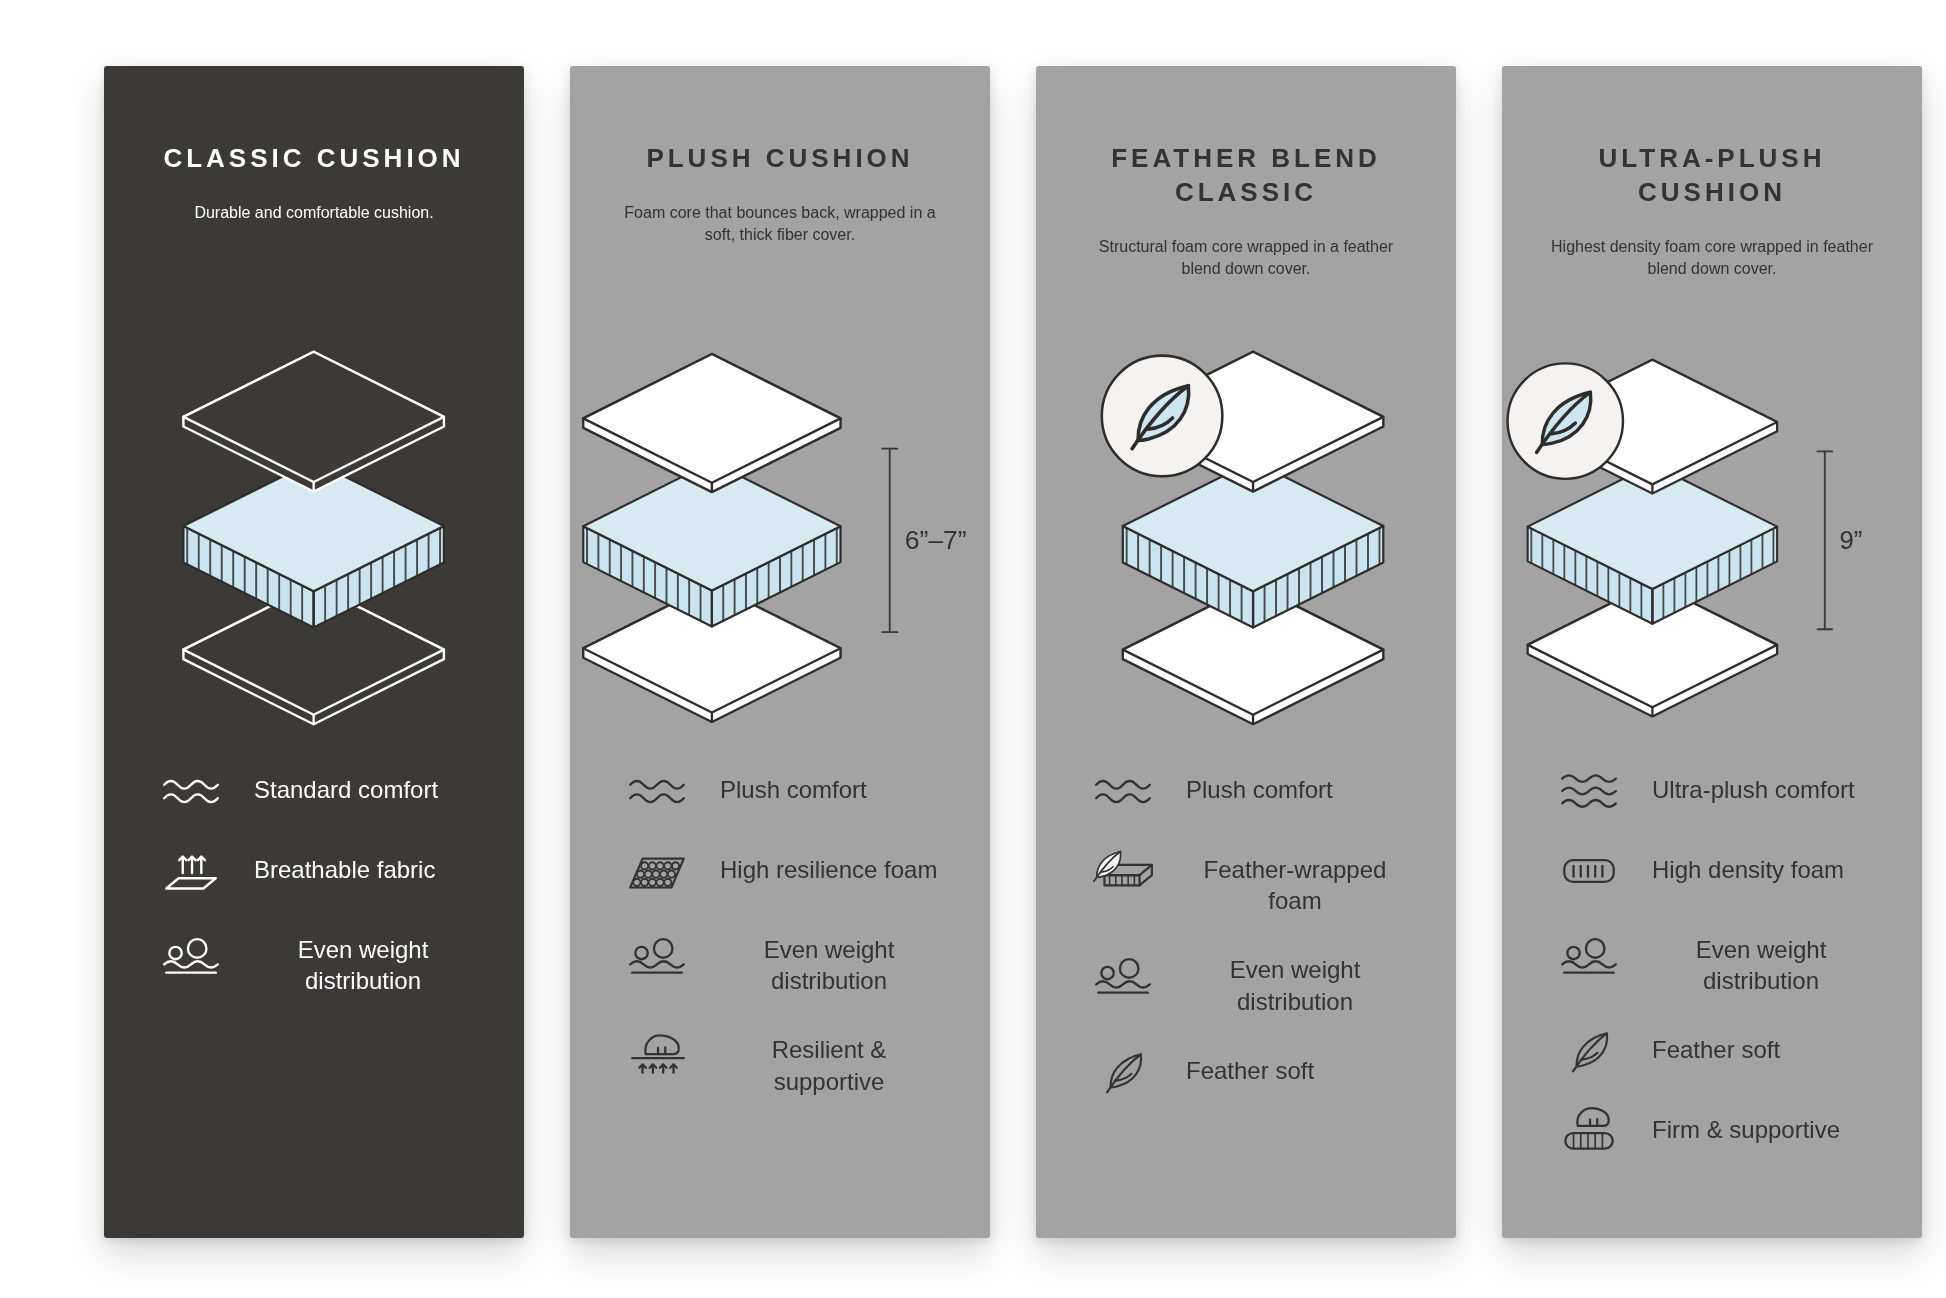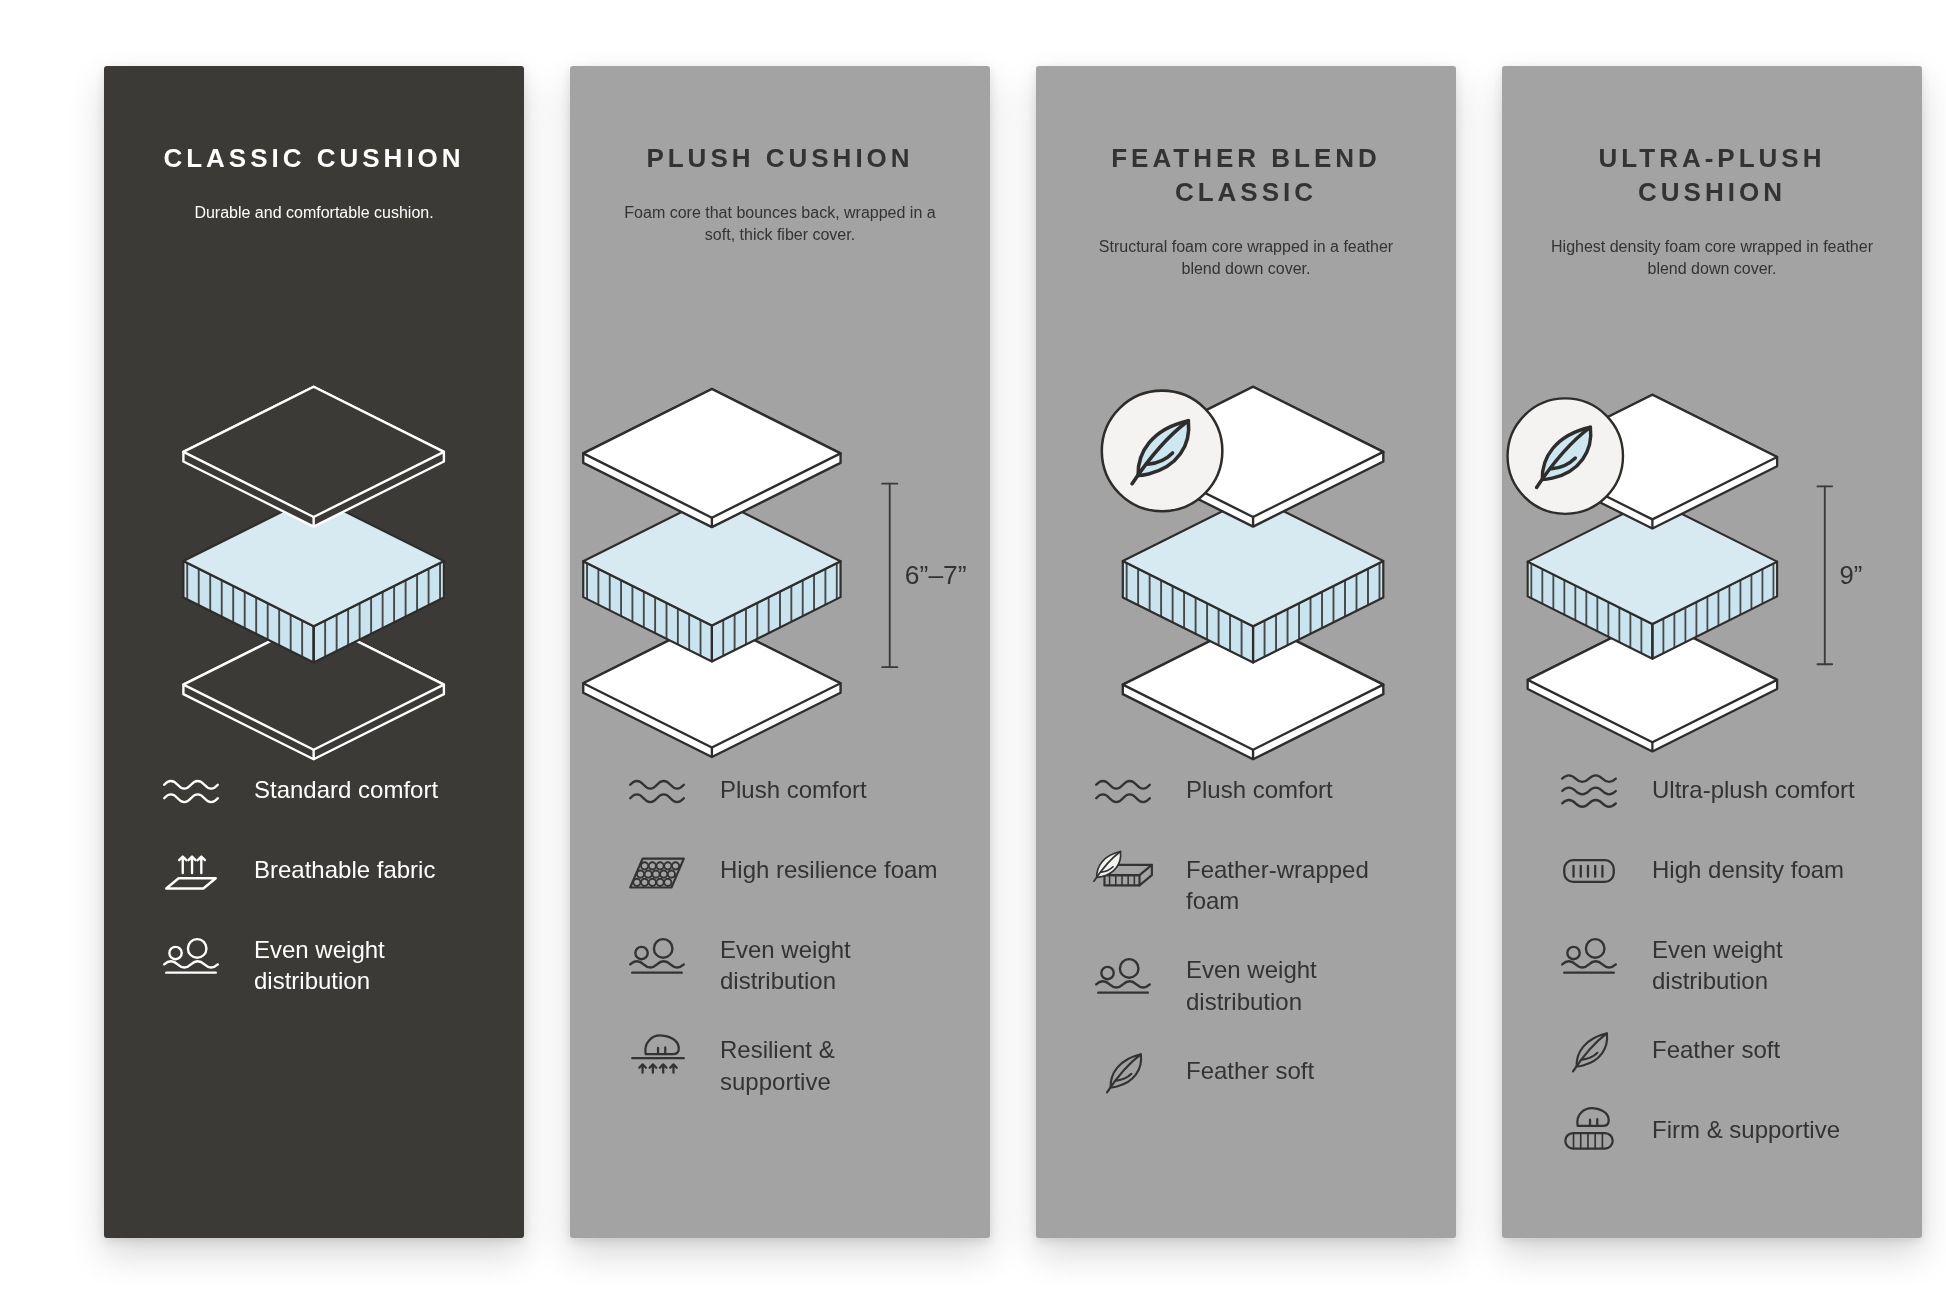--- a/index.html
+++ b/index.html
@@ -15,24 +15,24 @@
   }
   .panel.light{background:#a3a3a3;color:#333;--panel-bg:#F4F3F1;--plate:#FFFFFF;--line:#2E2D2B;}
   .panel.dark{background:#3B3A37;color:#FFFFFF;--panel-bg:#3B3A37;--plate:#3B3A37;--line:#FFFFFF;}
   .panel-header{height:280px;box-sizing:border-box;padding:76px 28px 0;text-align:center;}
   .panel-title{
     margin:0 0 26px;font-size:26px;font-weight:bold;letter-spacing:4px;line-height:1.3;
   }
   .panel.light .panel-title{color:#333;}
   .panel-desc{margin:0 auto;font-size:16px;line-height:1.38;max-width:330px;}
   .panel--classic .panel-desc{max-width:250px;}
-  .diagram-wrap{height:420px;display:flex;align-items:flex-end;justify-content:center;}
+  .diagram-wrap{height:420px;display:flex;align-items:flex-start;justify-content:center;}
   .cushion-art{height:385px;max-width:100%;}
   .features{list-style:none;margin:0;padding:0 14px 0 52px;}
-  .feature-row{display:flex;align-items:flex-start;gap:28px;margin-bottom:30px;}
+  .feature-row{display:flex;align-items:flex-start;gap:28px;margin-bottom:30px;text-align:center;}
   .feat-icon{flex:0 0 70px;width:70px;display:flex;justify-content:center;}
   .feat-icon svg{width:66px;height:50px;display:block;}
   .feat-label{font-size:24px;line-height:1.3;max-width:218px;padding-top:8px;}
   .svg-defs{position:absolute;width:0;height:0;}
   .measure-text{font-size:28px;font-family:"Liberation Sans",sans-serif;fill:#333;stroke:none;}
 </style>
 </head>
 <body>
 
 <svg class="svg-defs" aria-hidden="true">

